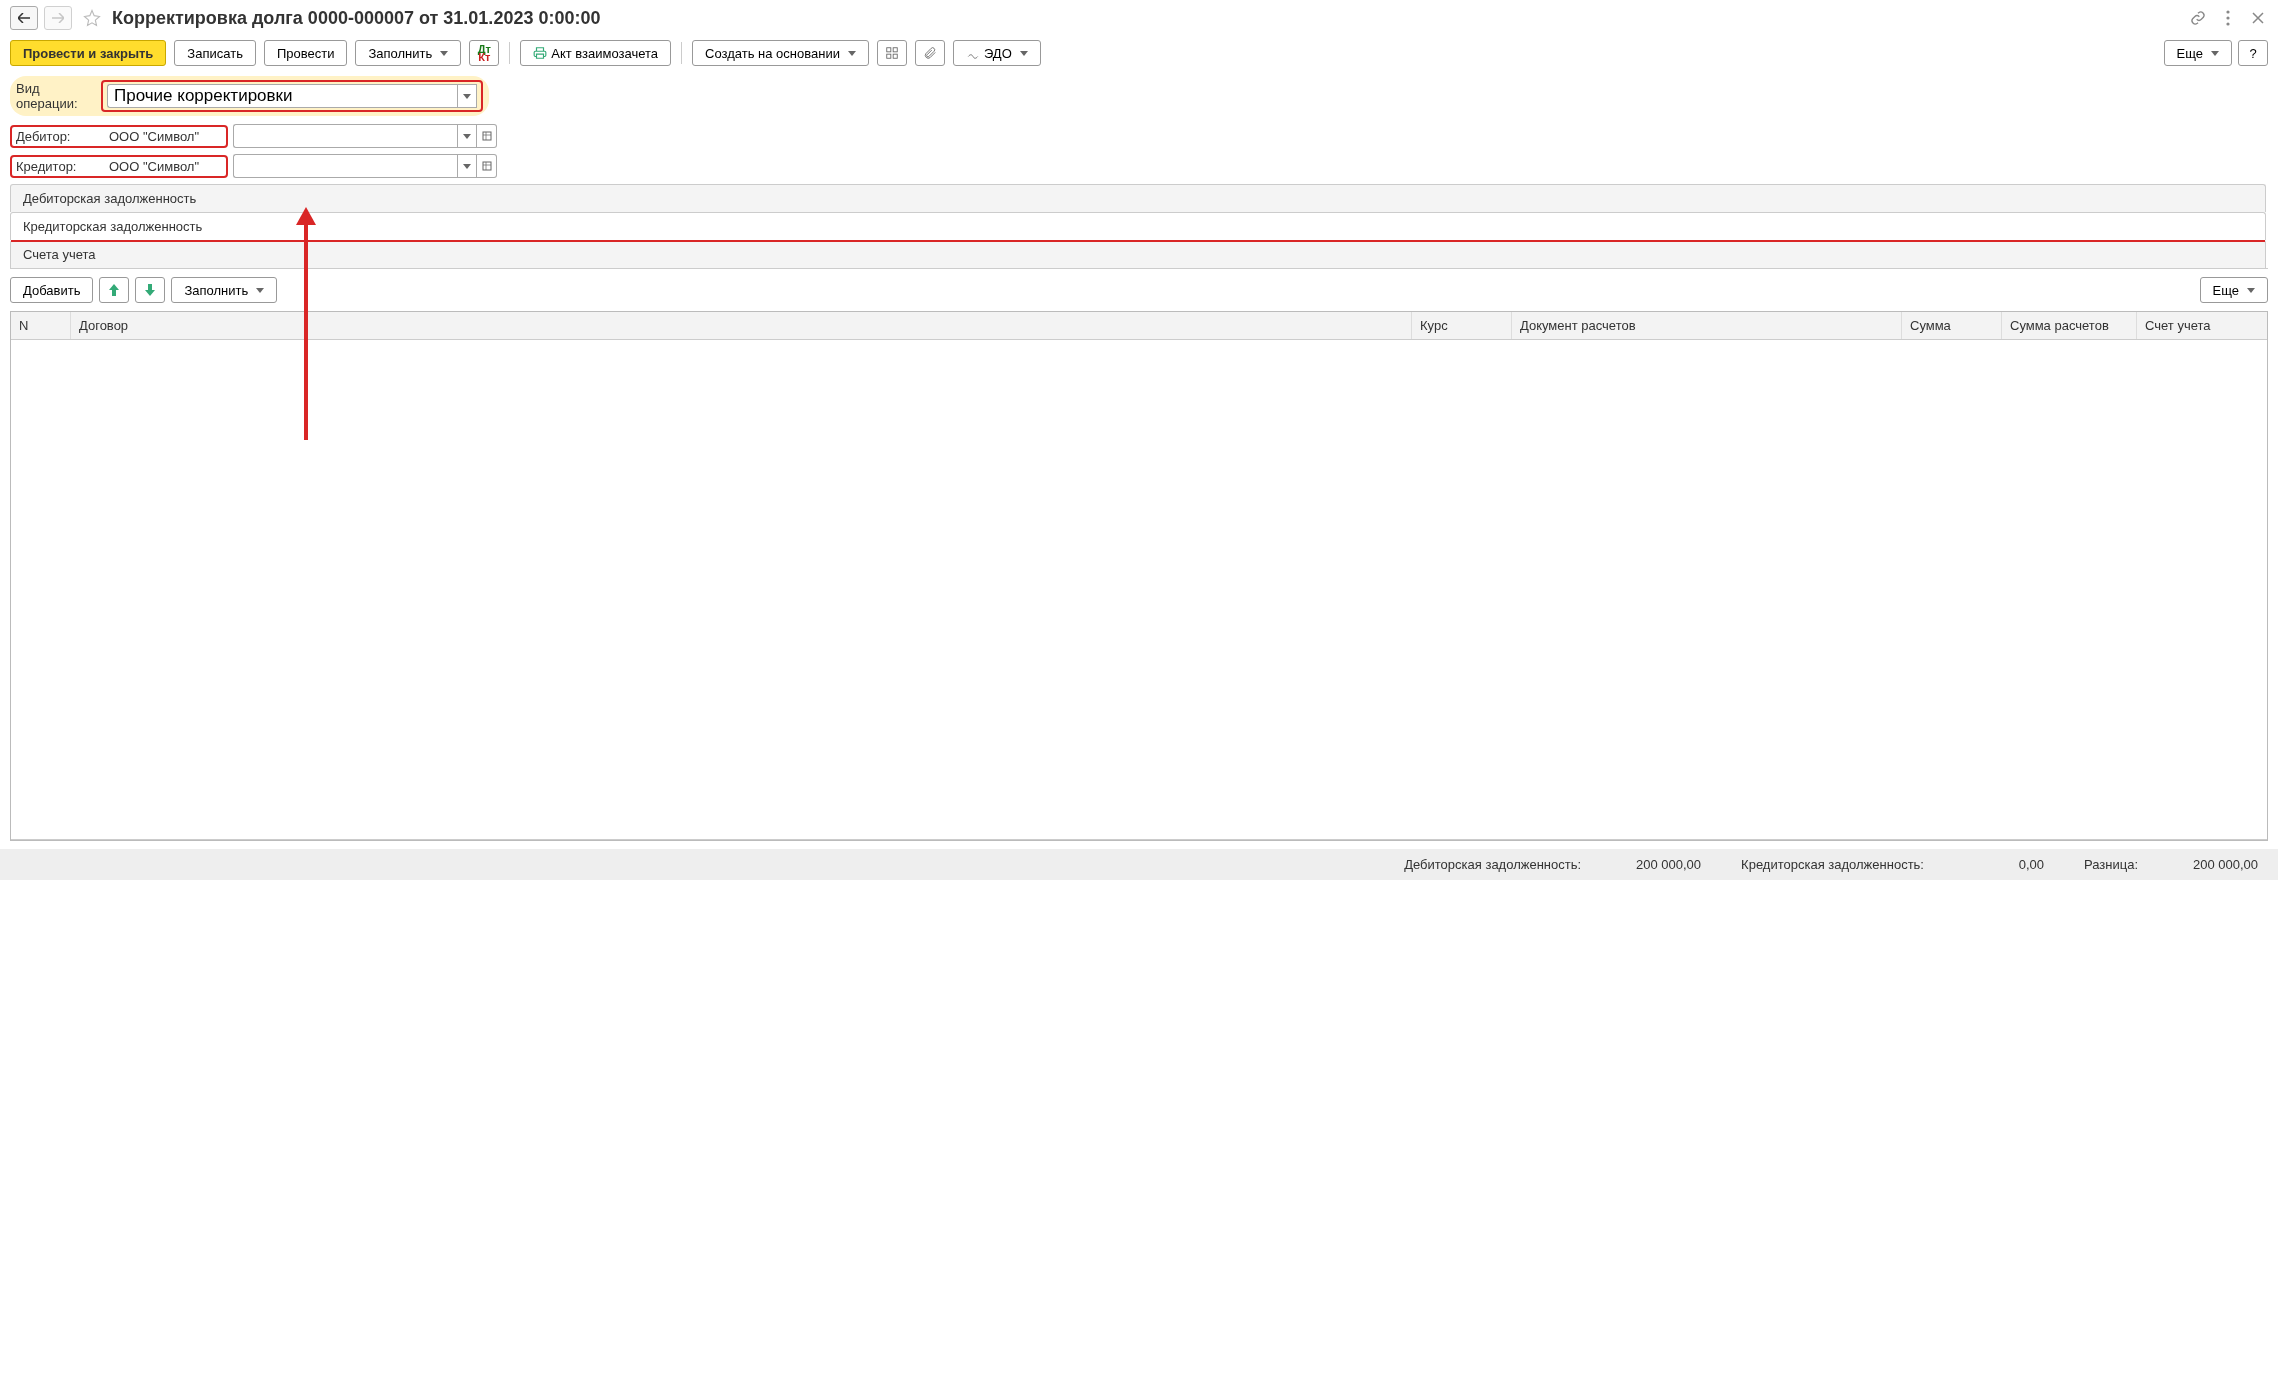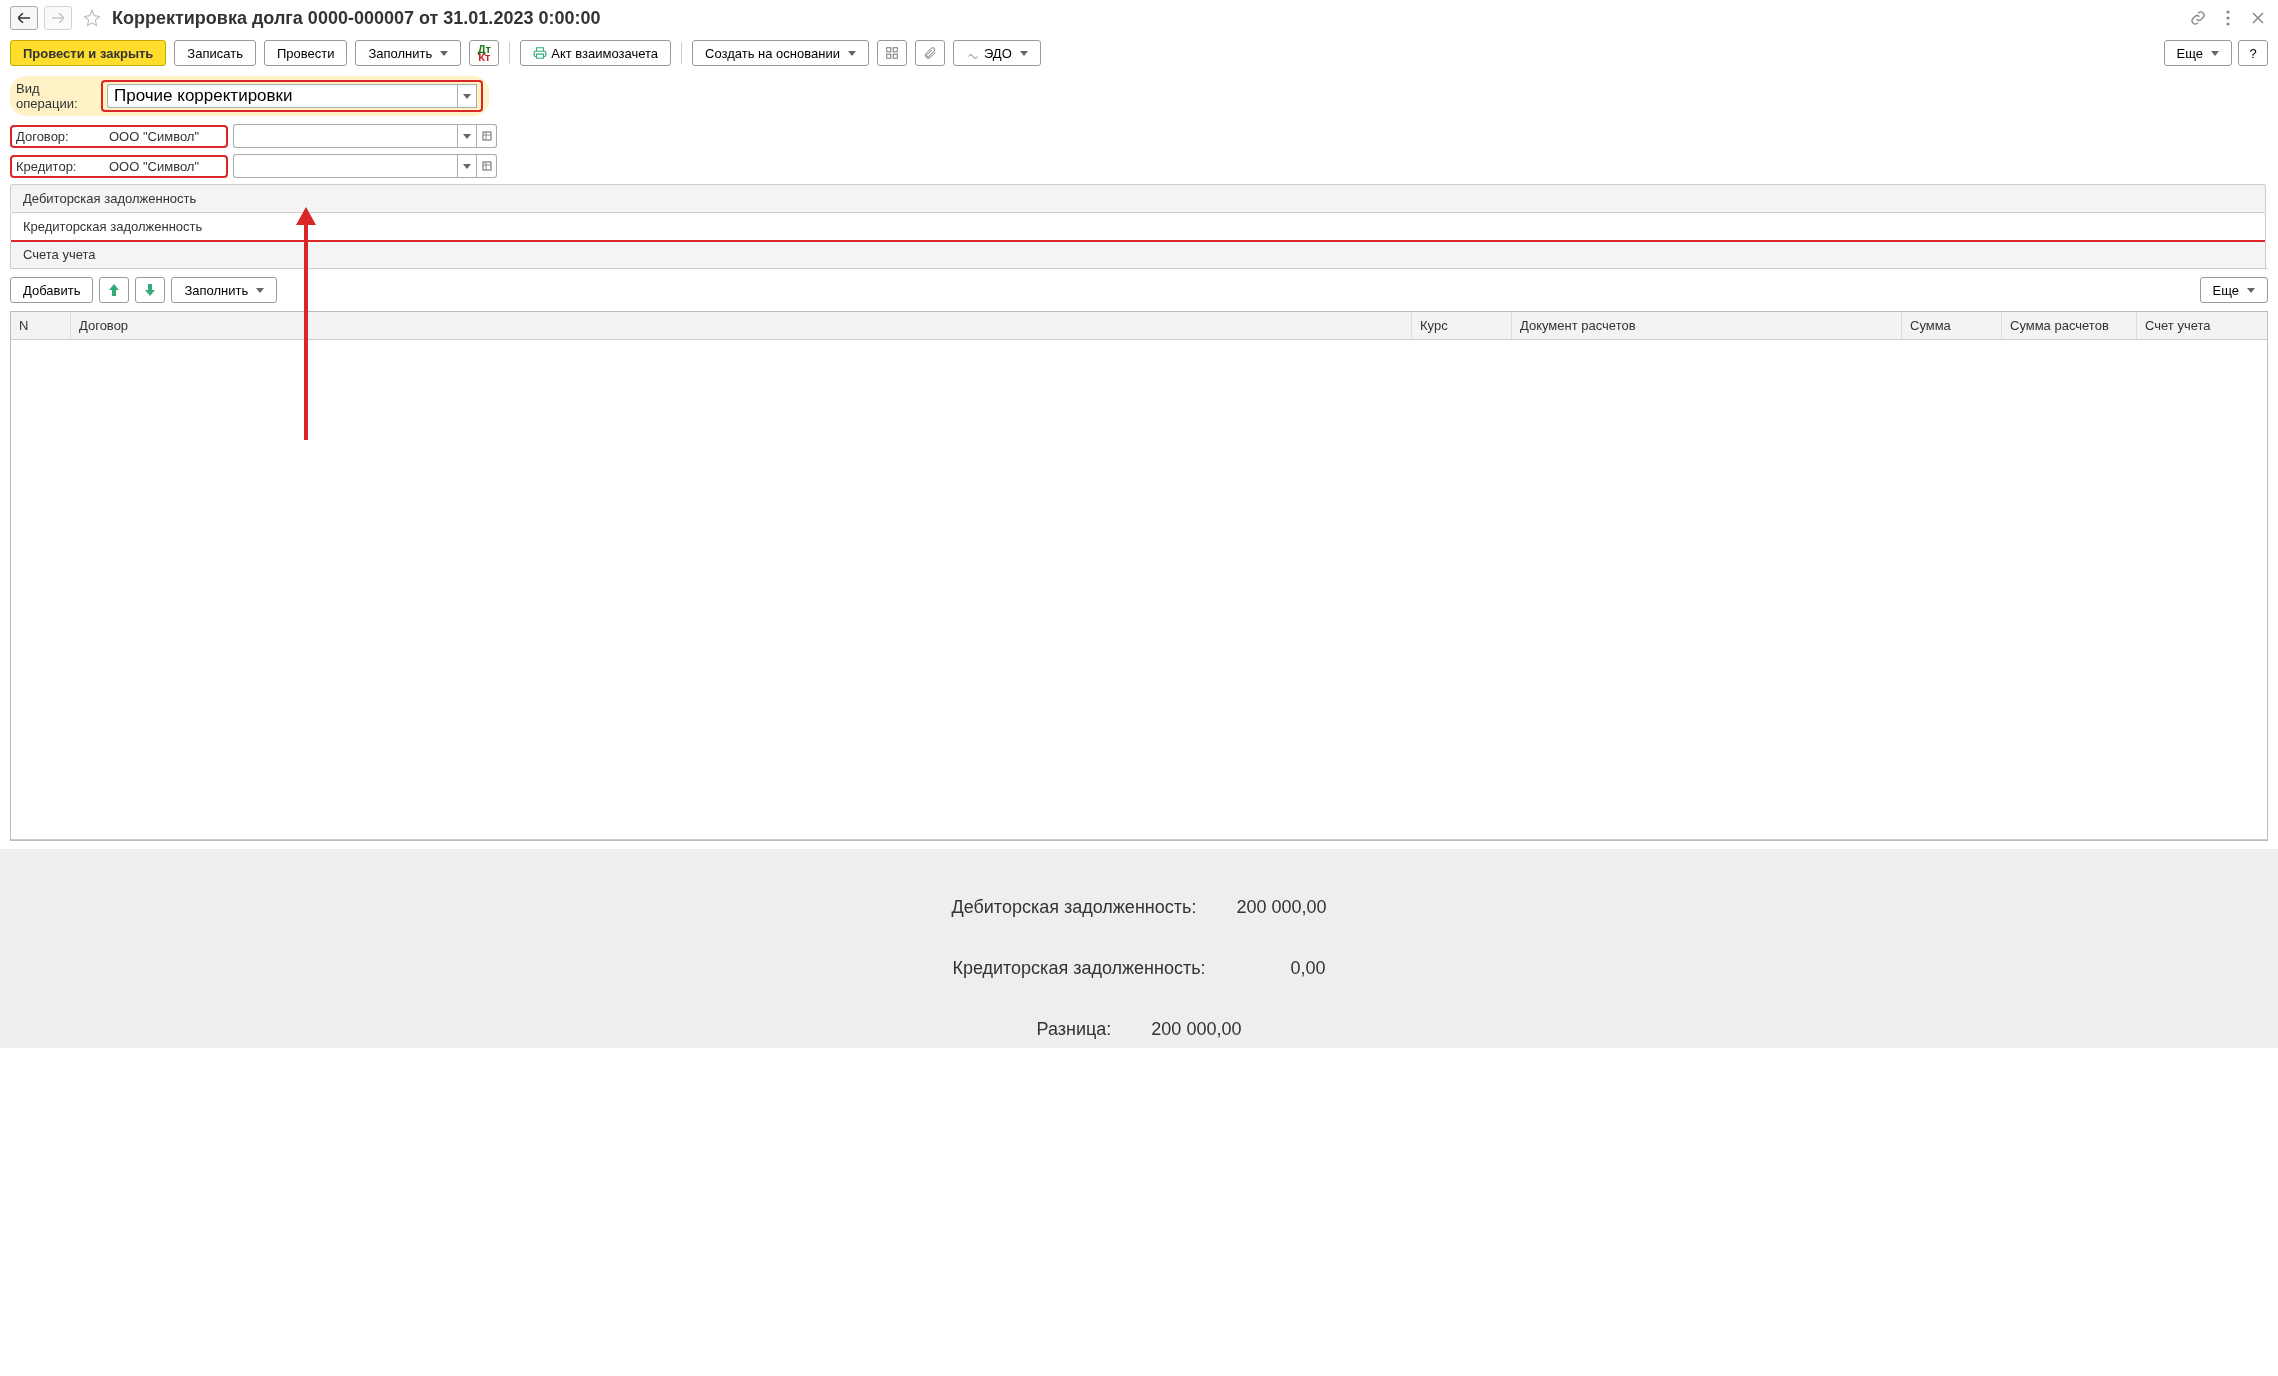--- a/index.html
+++ b/index.html
@@ -53,21 +53,21 @@
 .grid-header > div { padding: 6px 8px; border-right: 1px solid #ddd; font-size: 13px; }
 .col-n { width: 60px; }
 .col-contract { flex: 1; min-width: 420px; }
 .col-rate { width: 100px; }
 .col-doc { width: 390px; }
 .col-sum { width: 100px; }
 .col-sumr { width: 135px; }
 .col-acct { width: 130px; border-right: none !important; }
 .grid-body { height: 500px; border-bottom: 1px solid #ccc; }
 
-.statusbar { display: flex; align-items: center; padding: 8px 20px; background: #eee; font-size: 18px; gap: 40px; margin-top: 8px; flex-direction: column; }
+.statusbar { display: flex; align-items: center; padding: 8px 20px; background: #eee; font-size: 13px; gap: 40px; margin-top: 8px; }
 .status-group { display: flex; gap: 40px; }
 .status-val { min-width: 80px; text-align: right; display: inline-block; }
 
 .dtkt { font-size: 11px; line-height: 8px; font-weight: bold; }
 .dtkt .dt { color: #1a7a1a; }
 .dtkt .kt { color: #c22; }
 
 .arrow-annotation { position: absolute; left: 296px; top: 207px; pointer-events: none; }
 .arrow-line { width: 4px; height: 215px; background: #d92626; margin: 0 auto; }
 .arrow-head { width: 0; height: 0; border-left: 10px solid transparent; border-right: 10px solid transparent; border-bottom: 18px solid #d92626; margin: 0 auto; }
@@ -167,21 +167,21 @@
               <path d="M0 0 L4 5 L8 0" fill="#666"></path>
             </svg>
           </span>
       </span>
     </span>
   </div>
 
 
   <div class="field-row">
     <span class="highlight-box" style="gap:8px;width:218px">
-      <span class="label-wide">Договор:</span>
+      <span class="label-wide">Дебитор:</span>
       <span>ООО "Символ"</span>
     </span>
     <span class="sel-group" style="margin-left:-1px">
       <input class="input-field sel-main" style="width: 224px;">
       <span class="sel-drop">
           <svg width="8" height="5">
             <path d="M0 0 L4 5 L8 0" fill="#666"></path>
           </svg>
         </span>
       <span class="sel-open">

